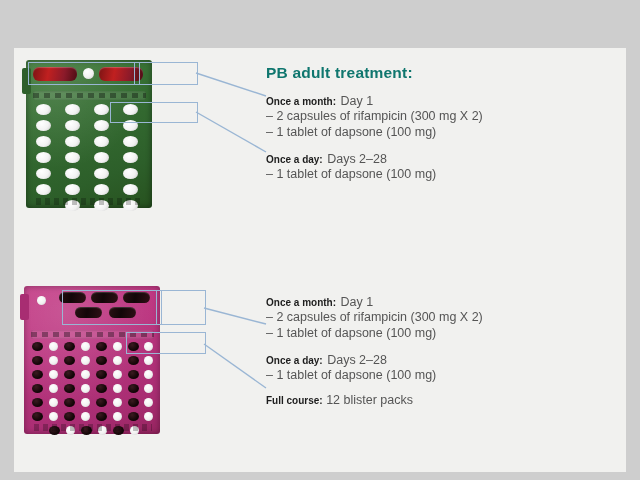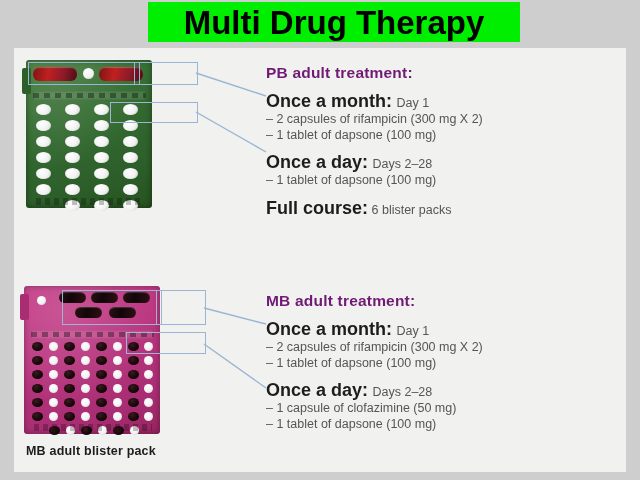--- a/index.html
+++ b/index.html
@@ -93,46 +93,43 @@
     position:absolute;border:1.5px solid #9ab6d4;background:transparent;
   }
   .leader{position:absolute;overflow:visible;}
   .leader line{stroke:#9ab6d4;stroke-width:1.4px;fill:none;}
 
   
   .textcol{position:absolute;color:#2a2a2a;}
   .tc-pb{left:252px;top:16px;width:340px;}
   .tc-mb{left:252px;top:244px;width:340px;}
   .heading{
-    font-size:15.5px;font-weight:bold;color:#701a75;
+    font-size:15.5px;font-weight:bold;color:#0f766e;
     margin:0 0 9px 0;letter-spacing:.2px;
   }
   .grp{margin:0 0 9px 0;}
-  .lbl{font-size:18px;font-weight:bold;color:#1d1d1d;}
+  .lbl{font-size:10px;font-weight:bold;color:#1d1d1d;}
   .val{font-size:12.5px;color:#555;}
   .bullet{font-size:12.5px;color:#555;line-height:1.25;}
   .course{font-size:12.5px;margin:0;}
   .course .lbl{font-weight:bold;}
 
   
   .caption{
     position:absolute;font-size:12.5px;font-weight:bold;color:#1d1d1d;
     letter-spacing:.2px;
   }
   .cap-pb{left:14px;top:172px;}
   .cap-mb{left:12px;top:396px;}
 </style>
 </head>
 <body>
 
 <div class="slide">
 
-  <div class="title-banner">
-    <span class="title-text">Multi Drug Therapy</span>
-  </div>
 
   <div class="panel">
 
     <div class="pack pack-pb">
       <div class="pack-body"></div>
       <div class="pack-tab"></div>
 
       <div class="top-strip">
         <div class="cap cap-red" style="left:2px;top:3px;width:44px;height:14px;"></div>
         <div class="tab-white" style="left:52px;top:4px;width:11px;height:11px;"></div>
@@ -277,21 +274,20 @@
 
     <div class="callout" style="left:48px;top:242px;width:98px;height:33px;"></div>
     <div class="callout" style="left:142px;top:242px;width:48px;height:33px;"></div>
     <div class="callout" style="left:112px;top:284px;width:78px;height:20px;"></div>
 
     <svg class="leader" style="left:0;top:0;width:612px;height:424px;">
       <line x1="190" y1="260" x2="252" y2="276"></line>
       <line x1="190" y1="296" x2="252" y2="340"></line>
     </svg>
 
-    <div class="caption cap-mb">MB adult blister pack</div>
 
     <div class="textcol tc-pb">
       <p class="heading">PB adult treatment:</p>
 
       <div class="grp">
         <div>
           <span class="lbl">Once a month:</span>
           <span class="val">Day 1</span>
         </div>
         <div class="bullet">– 2 capsules of rifampicin (300 mg X 2)</div>
@@ -299,43 +295,41 @@
       </div>
 
       <div class="grp">
         <div>
           <span class="lbl">Once a day:</span>
           <span class="val">Days 2–28</span>
         </div>
         <div class="bullet">– 1 tablet of dapsone (100 mg)</div>
       </div>
 
-      <p class="course">
-        <span class="lbl">Full course:</span>
-        <span class="val">6 blister packs</span>
-      </p>
     </div>
 
     <div class="textcol tc-mb">
-      <p class="heading">MB adult treatment:</p>
 
       <div class="grp">
         <div>
           <span class="lbl">Once a month:</span>
           <span class="val">Day 1</span>
         </div>
         <div class="bullet">– 2 capsules of rifampicin (300 mg X 2)</div>
         <div class="bullet">– 1 tablet of dapsone (100 mg)</div>
       </div>
 
       <div class="grp">
         <div>
           <span class="lbl">Once a day:</span>
           <span class="val">Days 2–28</span>
         </div>
-        <div class="bullet">– 1 capsule of clofazimine (50 mg)</div>
         <div class="bullet">– 1 tablet of dapsone (100 mg)</div>
       </div>
 
+      <p class="course">
+        <span class="lbl">Full course:</span>
+        <span class="val">12 blister packs</span>
+      </p>
     </div>
 
   </div>
 </div>
 
 </body></html>

